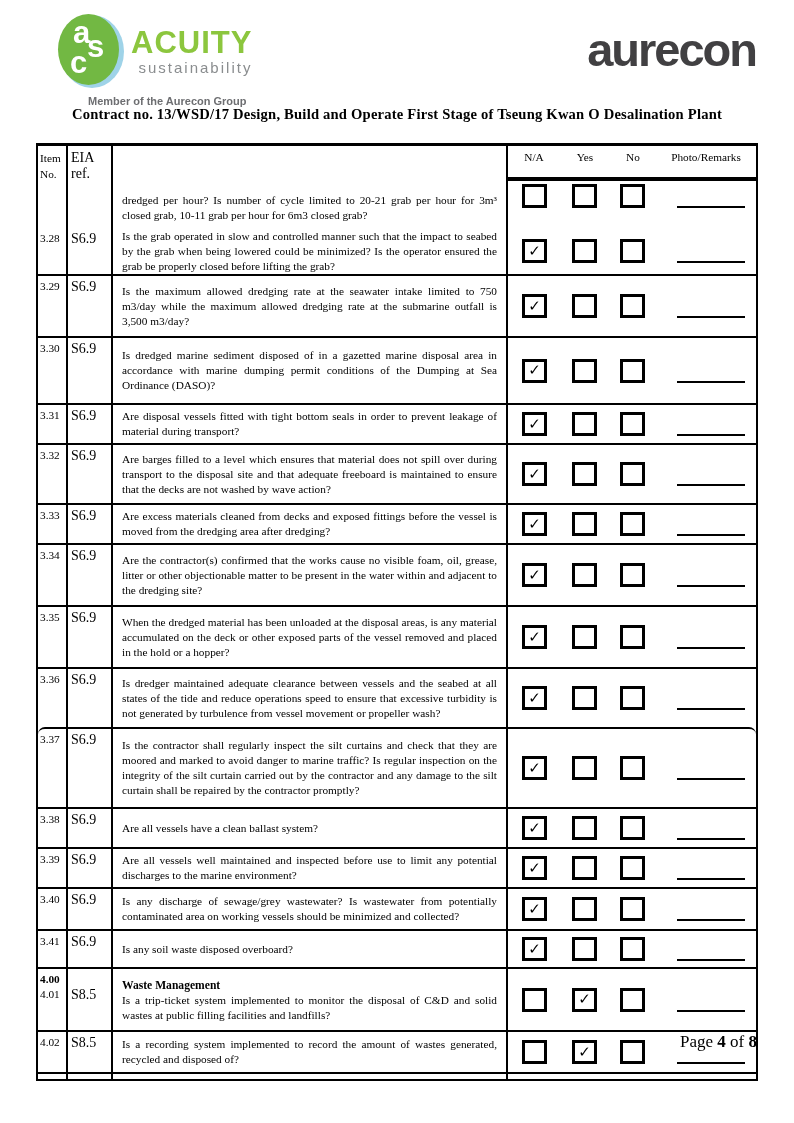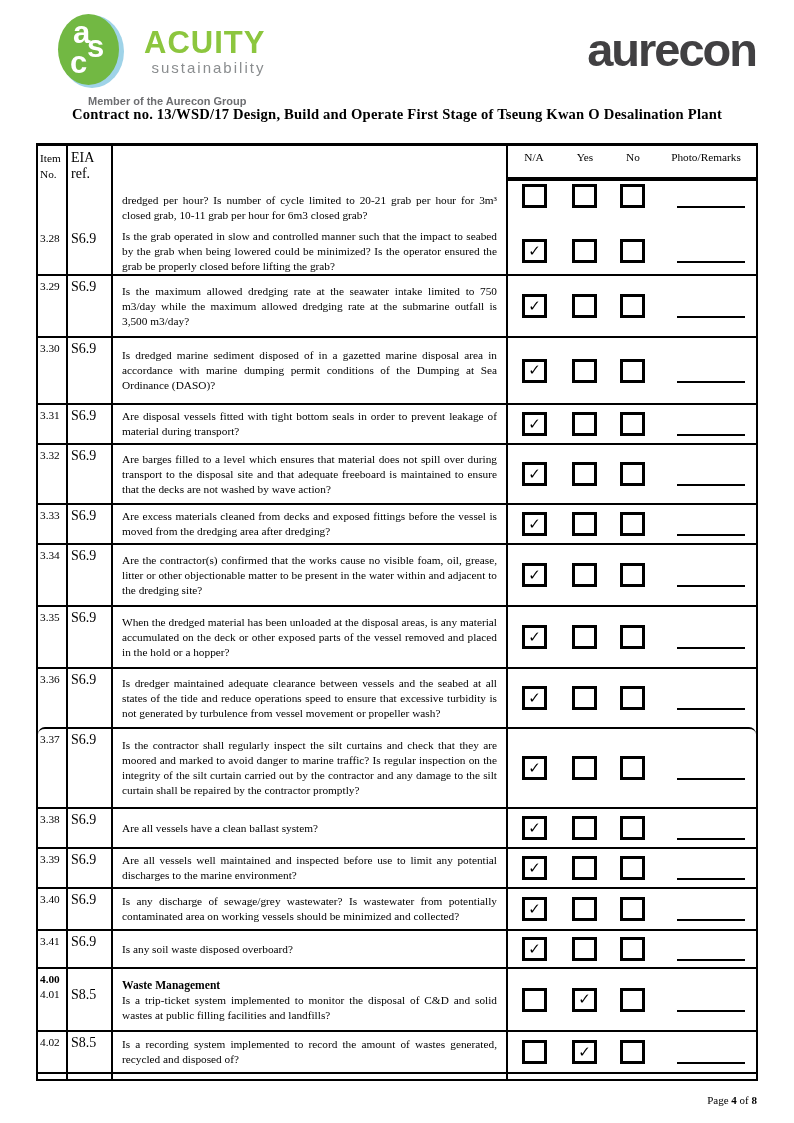--- a/index.html
+++ b/index.html
@@ -10,21 +10,21 @@
   
   .acuity { position:absolute; left:58px; top:14px; }
   .ac-top { display:flex; align-items:flex-start; }
   .ac-circle { position:relative; width:66px; height:74px; }
   .ac-circle .crescent { position:absolute; left:2px; top:1px; width:64px; height:73px; border-radius:50%; background:#9fd3e8; }
   .ac-circle .ball { position:absolute; left:0; top:0; width:61px; height:71px; border-radius:50%; background:#72b843; }
   .ac-letter { position:absolute; color:#ffffff; font-family:"Liberation Sans", sans-serif; font-weight:bold; line-height:1; }
   .ac-letter.l-a { top:3px; left:15px; font-size:31px; }
   .ac-letter.l-s { top:17px; left:29px; font-size:31px; }
   .ac-letter.l-c { top:33px; left:12px; font-size:31px; }
-  .ac-text { margin-left:20px; padding-top:13px; font-family:"Liberation Sans", sans-serif; }
+  .ac-text { margin-left:7px; padding-top:13px; font-family:"Liberation Sans", sans-serif; }
   .ac-name { color:#8cc63e; font-weight:bold; font-size:31px; line-height:1; letter-spacing:1px; }
   .ac-sub  { color:#8a8d8f; font-size:15px; letter-spacing:2px; text-align:right; margin-top:1px; }
   .ac-tag  { font-family:"Liberation Sans", sans-serif; color:#6d6e71; font-weight:bold; font-size:11px; margin-top:7px; margin-left:30px; }
 
   .aurecon { position:absolute; right:38px; top:26px; }
   .au-word { position:relative; color:#414042; font-family:"Liberation Sans", sans-serif; font-weight:bold;
              font-size:47px; line-height:1; letter-spacing:-2px;text-align:center; }
 
   
   .title { position:absolute; top:106px; left:0; width:100%; text-align:center;
@@ -62,21 +62,21 @@
   .checks0 { flex-direction:column; align-items:stretch; justify-content:flex-start; }
   .chk-hdr { display:flex; align-items:flex-start; padding-top:5px; height:35px;
              border-bottom:4px solid #000; font-size:11.3px; }
   .chk-hdr .hna  { width:52px; text-align:center;font-family:Liberation Serif, serif; }
   .chk-hdr .hyes { width:50px; text-align:center; }
   .chk-hdr .hno  { width:46px; text-align:center; }
   .chk-hdr .hphoto { flex:1; text-align:center; }
   .checks0 .chk-row { margin-top:3px; }
 
   
-  .footer { position:absolute; top:1094px; right:37px; font-size:11px; }
+  .footer { position:absolute; top:1032px; right:37px; font-size:17px; }
   .footer b { font-weight:bold; }
 </style>
 </head>
 <body>
 
 <div class="page">
 
   <div class="acuity">
     <div class="ac-top">
       <div class="ac-circle">

